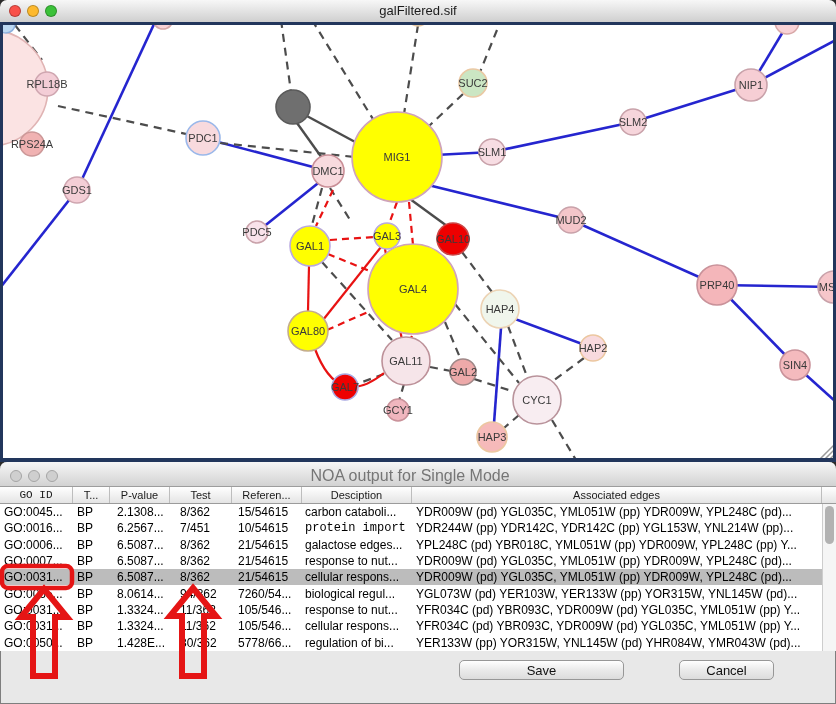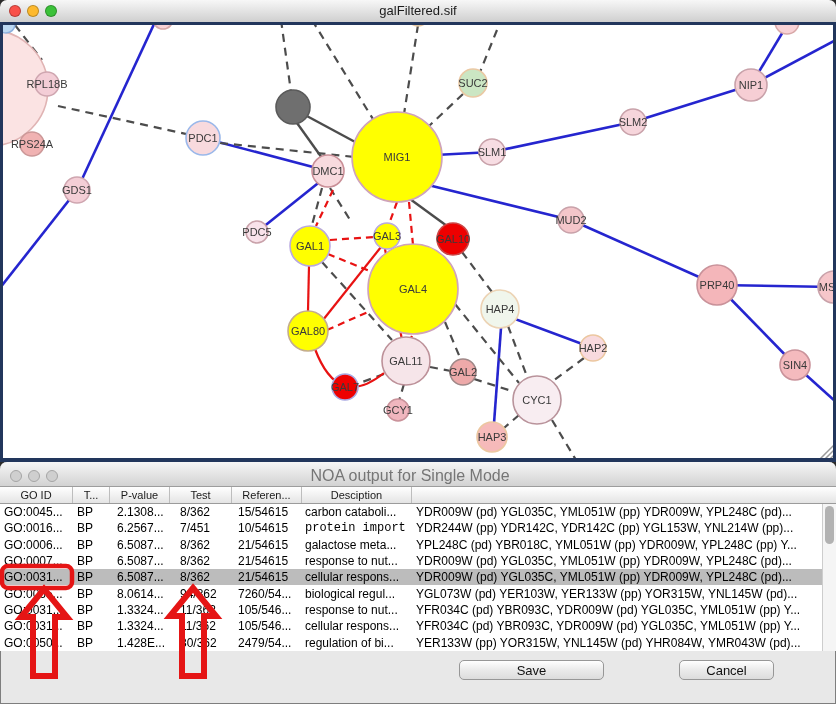--- a/index.html
+++ b/index.html
@@ -33,21 +33,21 @@
   .tr{display:flex;height:16.3px;align-items:center;}
   .tr.selected{background:#bcbcbc;}
   .td{font-size:12px;color:#000;box-sizing:border-box;overflow:hidden;white-space:nowrap;}
   #scrollbar{position:absolute;top:42px;right:0;width:14px;height:147px;background:#f5f5f5;
     border-left:1px solid #cdcdcd;box-sizing:border-box;}
   #scroll-thumb{position:absolute;left:2px;top:2px;width:9px;height:38px;background:#b2b2b2;border-radius:5px;}
   #footer{position:absolute;top:189px;left:0;width:836px;height:53px;}
   .btn{position:absolute;top:9px;height:20px;border-radius:5px;border:1px solid #979797;
     background:linear-gradient(#ffffff,#ececec 45%,#dcdcdc);font-size:13px;color:#111;
     font-family:"Liberation Sans",sans-serif;padding:0;}
-  #save-btn{left:459px;width:145px;}
+  #save-btn{left:459px;width:165px;}
   #cancel-btn{left:679px;width:95px;}
   
   #annot{position:absolute;left:0;top:0;pointer-events:none;z-index:50;}
   .nodelabel{font-size:11px;fill:#3a3a3a;}
 </style>
 </head>
 <body>
 
 <div class="window" id="net-win">
   <div class="titlebar">
@@ -186,26 +186,27 @@
     <div class="lights">
       <span class="light graylight"></span>
       <span class="light graylight"></span>
       <span class="light graylight"></span>
     </div>
     <div class="title">NOA output for Single Mode</div>
   </div>
 
   <div id="tablewrap">
     <div id="thead">
-        <div class="th" style="width: 73px;">GO ID</div>
+        <div class="th" style="width: 73px; font-family: Liberation Mono, monospace;">GO ID</div>
         <div class="th" style="width: 37px;">T...</div>
         <div class="th" style="width: 60px;">P-value</div>
         <div class="th" style="width: 62px;">Test</div>
         <div class="th" style="width: 70px;">Referen...</div>
         <div class="th" style="width: 110px;">Desciption</div>
+        <div class="th" style="width: 410px;">Associated edges</div>
       </div>
     <div id="tbody">
         <div class="tr">
           <div class="td" style="width: 73px; padding-left: 4px;">GO:0045...</div>
           <div class="td" style="width: 37px; padding-left: 4px;">BP</div>
           <div class="td" style="width: 60px; padding-left: 7px;">2.1308...</div>
           <div class="td" style="width: 62px; padding-left: 10px;">8/362</div>
           <div class="td" style="width: 70px; padding-left: 6px;">15/54615</div>
           <div class="td" style="width: 110px; padding-left: 3px;">carbon cataboli...</div>
           <div class="td" style="width: 410px; padding-left: 4px;">YDR009W (pd) YGL035C, YML051W (pp) YDR009W, YPL248C (pd)...</div>
@@ -218,21 +219,21 @@
           <div class="td" style="width: 70px; padding-left: 6px;">10/54615</div>
           <div class="td" style="width: 110px; padding-left: 3px; font-family: Liberation Mono, monospace;">protein import i...</div>
           <div class="td" style="width: 410px; padding-left: 4px;">YDR244W (pp) YDR142C, YDR142C (pp) YGL153W, YNL214W (pp)...</div>
         </div>
         <div class="tr">
           <div class="td" style="width: 73px; padding-left: 4px;">GO:0006...</div>
           <div class="td" style="width: 37px; padding-left: 4px;">BP</div>
           <div class="td" style="width: 60px; padding-left: 7px;">6.5087...</div>
           <div class="td" style="width: 62px; padding-left: 10px;">8/362</div>
           <div class="td" style="width: 70px; padding-left: 6px;">21/54615</div>
-          <div class="td" style="width: 110px; padding-left: 3px;">galactose meta...</div>
+          <div class="td" style="width: 110px; padding-left: 3px;">galactose edges...</div>
           <div class="td" style="width: 410px; padding-left: 4px;">YPL248C (pd) YBR018C, YML051W (pp) YDR009W, YPL248C (pp) Y...</div>
         </div>
         <div class="tr">
           <div class="td" style="width: 73px; padding-left: 4px;">GO:0007...</div>
           <div class="td" style="width: 37px; padding-left: 4px;">BP</div>
           <div class="td" style="width: 60px; padding-left: 7px;">6.5087...</div>
           <div class="td" style="width: 62px; padding-left: 10px;">8/362</div>
           <div class="td" style="width: 70px; padding-left: 6px;">21/54615</div>
           <div class="td" style="width: 110px; padding-left: 3px;">response to nut...</div>
           <div class="td" style="width: 410px; padding-left: 4px;">YDR009W (pd) YGL035C, YML051W (pp) YDR009W, YPL248C (pd)...</div>
@@ -271,21 +272,21 @@
           <div class="td" style="width: 62px; padding-left: 10px;">11/362</div>
           <div class="td" style="width: 70px; padding-left: 6px;">105/546...</div>
           <div class="td" style="width: 110px; padding-left: 3px;">cellular respons...</div>
           <div class="td" style="width: 410px; padding-left: 4px;">YFR034C (pd) YBR093C, YDR009W (pd) YGL035C, YML051W (pp) Y...</div>
         </div>
         <div class="tr">
           <div class="td" style="width: 73px; padding-left: 4px;">GO:0050...</div>
           <div class="td" style="width: 37px; padding-left: 4px;">BP</div>
           <div class="td" style="width: 60px; padding-left: 7px;">1.428E...</div>
           <div class="td" style="width: 62px; padding-left: 10px;">80/362</div>
-          <div class="td" style="width: 70px; padding-left: 6px;">2479/54...</div>
+          <div class="td" style="width: 70px; padding-left: 6px;">5778/66...</div>
           <div class="td" style="width: 110px; padding-left: 3px;">regulation of bi...</div>
           <div class="td" style="width: 410px; padding-left: 4px;">YER133W (pp) YOR315W, YNL145W (pd) YHR084W, YMR043W (pd)...</div>
         </div>
       </div>
   </div>
   <div id="scrollbar">
     <div id="scroll-thumb"></div>
   </div>
 
   <div id="footer">

